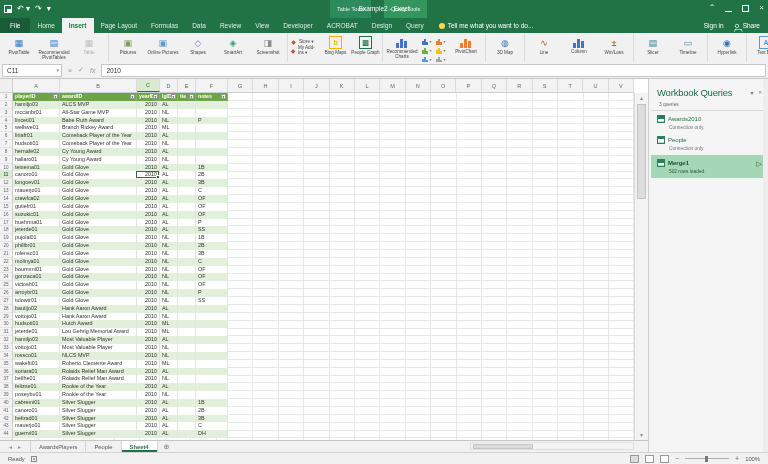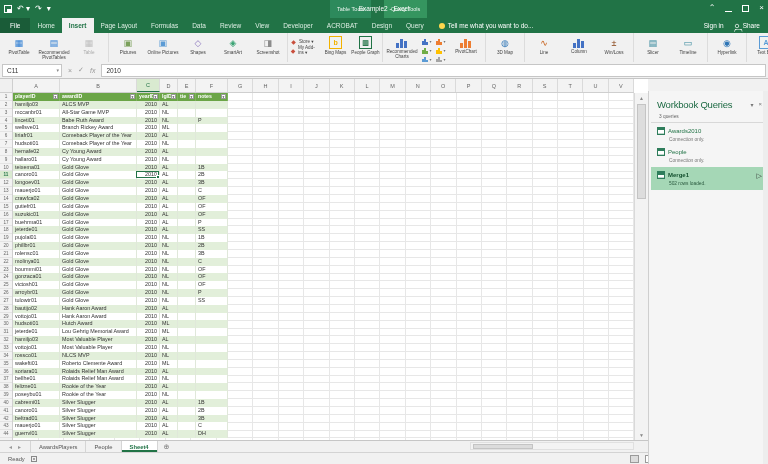--- a/index.html
+++ b/index.html
@@ -107,21 +107,21 @@
   .macro-ic { width:6px; height:6px; border:1px solid #888; margin-left:6px; position:relative; }
   .macro-ic::after { content:""; position:absolute; left:1.5px; top:1.5px; width:2px; height:2px; background:#888; border-radius:50%; }
   #sb-right { margin-left:auto; display:flex; align-items:center; gap:6px; padding-right:8px; }
   .viewic { width:9px; height:8px; border:1px solid #9a9a9a; background:#fff; }
   .viewic.active { background:#dcdcdc; }
   .zoomtrack { width:44px; height:1px; background:#b0b0b0; position:relative; }
   .zoomknob { position:absolute; left:20px; top:-2.5px; width:2.5px; height:6px; background:#777; }
   .zpm { font-size:7px; color:#666; }
 
   
-  #panel { left:648px; top:91px; width:120px; height:373px; background:#f5f5f5; border-left:1px solid #cfcfcf; }
+  #panel { left:648px; top:79px; width:120px; height:373px; background:#f5f5f5; border-left:1px solid #cfcfcf; }
   #panel-head { display:flex; align-items:center; padding:8px 6px 4px 8px; }
   #panel-title { font-size:9.5px; color:#1d6a43; letter-spacing:-0.2px; }
   #panel-ctrls { margin-left:auto; display:flex; gap:5px; color:#777; font-size:6px; }
   #panel-sub { font-size:4.8px; color:#666; padding:0 8px 3px 8px; border-bottom:1px solid #d8d8d8; margin:0 2px; }
   .query { padding:4px 4px 2px 8px; position:relative; }
   .query .qname { display:flex; align-items:center; gap:3px; font-size:6px; color:#217346; }
   .query .qdetail { font-size:4.8px; color:#777; padding-left:12px; margin-top:2px; }
   .query.selected { background:#a5d7b6; margin:2px 2px; padding:4px 4px 4px 6px; }
   .query.selected .qname { color:#14502f; font-weight:bold; }
   .query.selected .qdetail { color:#2d5c41; }

